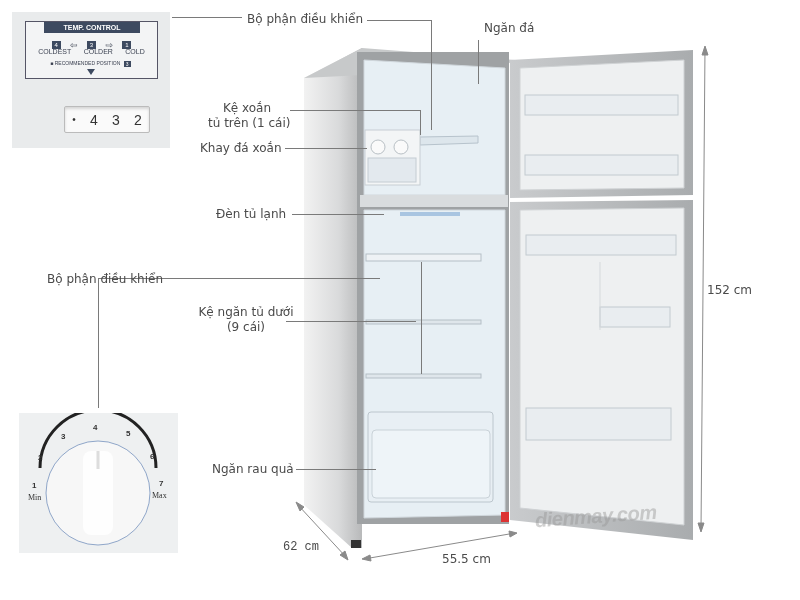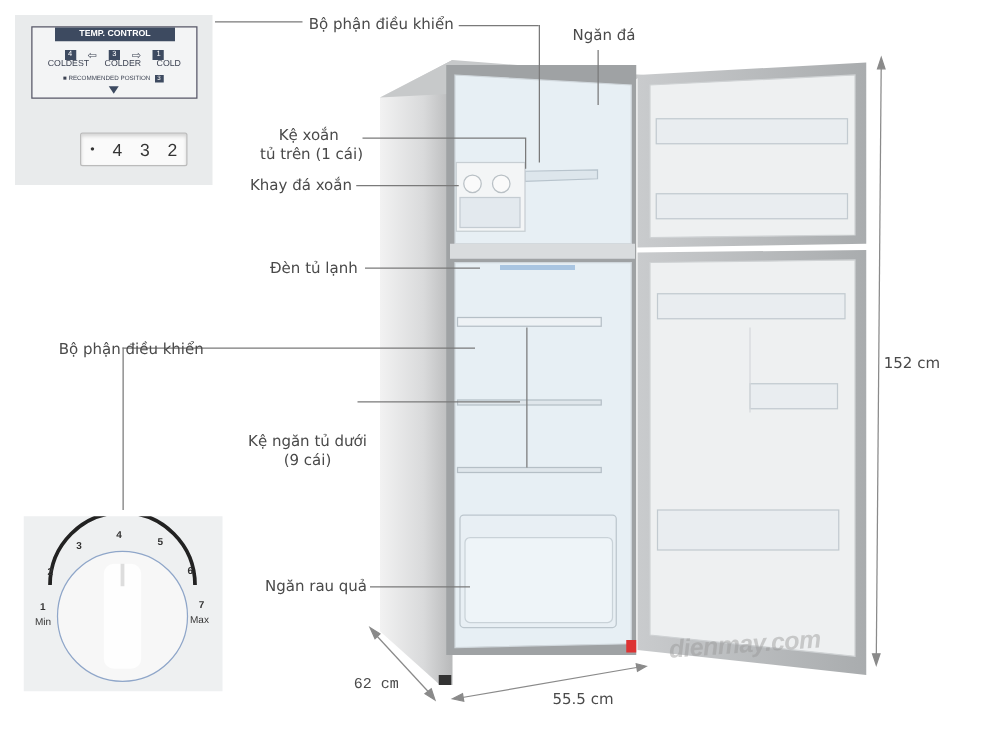--- a/index.html
+++ b/index.html
@@ -10,21 +10,21 @@
     .line { position: absolute; background: #7a7a7a; }
     .temp-panel { position: absolute; left: 12px; top: 12px; width: 158px; height: 136px; background: #e9ebec; }
     .temp-frame { position: absolute; left: 13px; top: 9px; width: 133px; height: 58px; border: 1px solid #556; background: #f3f4f5; }
     .temp-title { position: absolute; left: 18px; top: 0; width: 96px; height: 11px; background: #3d4a60; color: #fff; font-size: 7px; font-weight: bold; text-align: center; line-height: 11px; font-family: "Liberation Sans", sans-serif; }
     .temp-row { position: absolute; left: 0; width: 100%; text-align: center; font-family: "Liberation Sans", sans-serif; color: #3c4252; }
     .num-box { display: inline-block; width: 9px; height: 8px; background: #3d4a60; color: #fff; font-size: 6px; line-height: 8px; text-align: center; vertical-align: middle; margin: 0 2px; }
     .arrow-glyph { display: inline-block; font-size: 9px; vertical-align: middle; margin: 0 3px; color: #3c4252; }
     .dial-window { position: absolute; left: 52px; top: 94px; width: 86px; height: 27px; background: #fafafa; border: 1px solid #bbb; border-radius: 2px; box-shadow: inset 0 2px 3px rgba(0,0,0,0.15); display: flex; align-items: center; justify-content: space-around; font-family: "Liberation Sans", sans-serif; font-size: 14px; color: #333; }
     .knob-panel { position: absolute; left: 19px; top: 413px; width: 159px; height: 140px; background: #eef0f1; }
     .knob-num { position: absolute; font-size: 8px; font-weight: bold; color: #333; font-family: "Liberation Sans", sans-serif; }
-    .knob-word { position: absolute; font-size: 8px; color: #333; font-family: Liberation Sans, sans-serif; }
+    .knob-word { position: absolute; font-size: 8px; color: #333; font-family: Liberation Serif, serif; }
     .watermark { position: absolute; left: 535px; top: 505px; font-size: 20px; font-style: italic; font-weight: bold; color: rgba(150,150,150,0.45); font-family: "Liberation Sans", sans-serif; transform: rotate(-4deg); letter-spacing: -0.5px; }
   </style>
 </head>
 <body>
 
 <div class="temp-panel">
   <div class="temp-frame">
     <div class="temp-title">TEMP. CONTROL</div>
     <div class="temp-row" style="top:13px;">
       <span class="num-box">4</span>
@@ -150,29 +150,29 @@
     <line x1="298" y1="505" x2="346" y2="557"></line>
     <polygon points="296,502 300,511 304,507"></polygon>
     <polygon points="348,560 340,555 345,551"></polygon>
     <line x1="364" y1="559" x2="515" y2="533"></line>
     <polygon points="362,559 370,555 371,561"></polygon>
     <polygon points="517,533 509,531 510,537"></polygon>
   </g>
 </svg>
 
 <div class="label" style="left:247px; top:12px;">Bộ phận điều khiển</div>
-<div class="label" style="left:458px; top:21px;">Ngăn đá</div>
+<div class="label" style="left:484px; top:21px;">Ngăn đá</div>
 <div class="label center" style="left:208px; top:101px; width:78px;">
   <div>Kệ xoắn</div>
   <div>tủ trên (1 cái)</div>
 </div>
 <div class="label" style="left:200px; top:141px;">Khay đá xoắn</div>
 <div class="label" style="left:216px; top:207px;">Đèn tủ lạnh</div>
 <div class="label" style="left:47px; top:272px;">Bộ phận điều khiển</div>
-<div class="label center" style="left:196px; top:305px; width:100px;margin-top:41px;">
+<div class="label center" style="left:196px; top:305px; width:100px;">
   <div>Kệ ngăn tủ dưới</div>
   <div>(9 cái)</div>
 </div>
 <div class="label" style="left:212px; top:462px;text-align:center;">Ngăn rau quả</div>
 
 <div class="label" style="left:707px; top:283px;text-align:right;">152 cm</div>
 <div class="label" style="left:283px; top:540px;font-family:Liberation Mono, monospace;">62 cm</div>
 <div class="label" style="left:442px; top:552px;">55.5 cm</div>
 
 </body></html>

